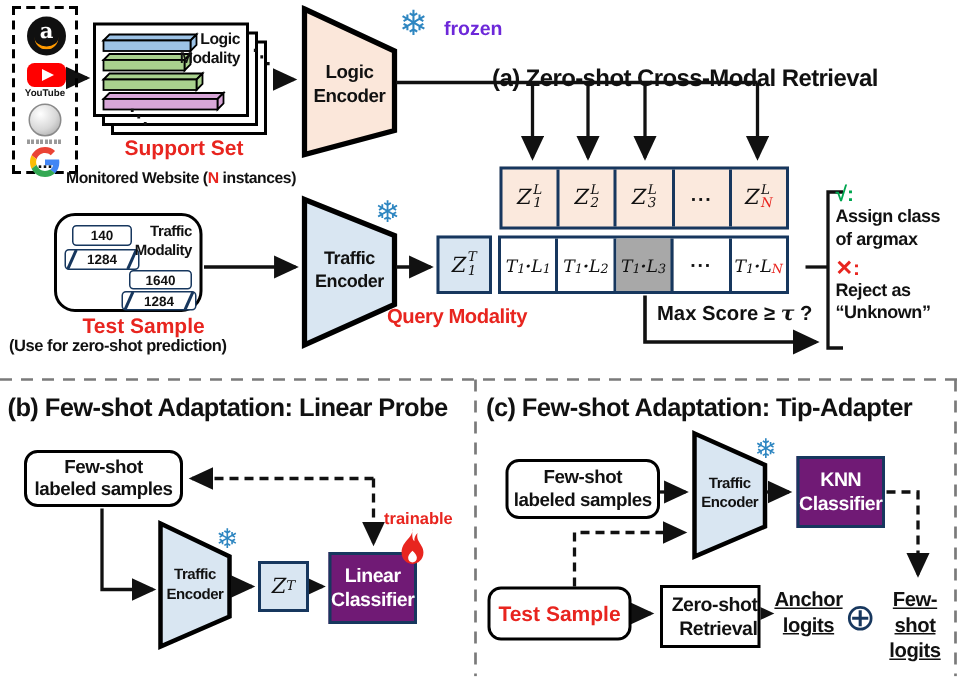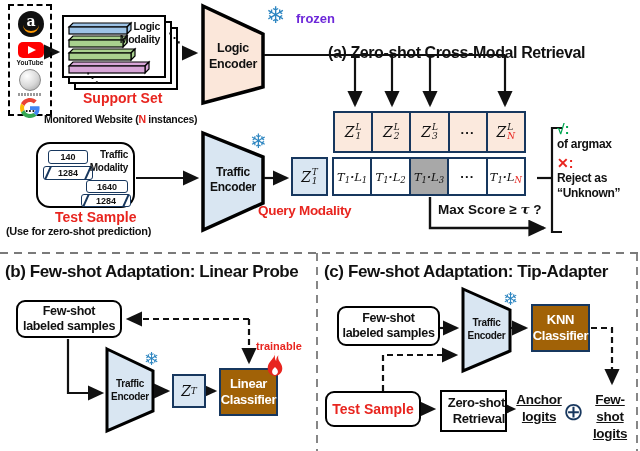--- a/index.html
+++ b/index.html
@@ -24,21 +24,21 @@
       font-family:"DejaVu Serif",serif;font-style:italic;font-size:9px;margin-left:1px;}
   .tcell{font-family:"DejaVu Serif",serif;font-style:italic;font-size:11.5px;white-space:nowrap;}
   .sb{font-size:8.5px;position:relative;top:3px;}
   .dots{font-weight:700;font-size:13px;letter-spacing:0.5px;}
   .stackdots{font-weight:700;font-size:13px;color:#111;}
   
   .rbox{position:absolute;border:2.5px solid #000;border-radius:10px;background:#fff;
         box-sizing:border-box;display:flex;flex-direction:column;align-items:center;justify-content:center;}
   .sqbox{position:absolute;border:2.5px solid #000;background:#fff;box-sizing:border-box;
          display:flex;flex-direction:column;align-items:flex-end;justify-content:center;}
-  .bluebox{position:absolute;background:#a16207;border:2.5px solid #17375e;color:#fff;
+  .bluebox{position:absolute;background:#701a75;border:2.5px solid #17375e;color:#fff;
            box-sizing:border-box;display:flex;flex-direction:column;align-items:center;justify-content:center;
            font-weight:700;font-size:13px;line-height:1.2;letter-spacing:-0.3px;}
   .embox{position:absolute;background:#d9e6f2;border:2.5px solid #17375e;box-sizing:border-box;
          display:flex;align-items:center;justify-content:center;}
   .twoline{font-weight:700;font-size:12.5px;line-height:1.2;text-align:center;letter-spacing:-0.3px;white-space:nowrap;}
   
   .vbox{position:absolute;border:1.8px solid #17375e;border-radius:3px;background:#fff;
         font-weight:700;font-size:9px;display:flex;align-items:center;justify-content:center;box-sizing:border-box;}
   .hatch::before,.hatch::after{content:"";position:absolute;top:-1px;bottom:-1px;width:2px;
         background:#17375e;transform:rotate(24deg);}
@@ -249,20 +249,21 @@
   </div>
 
   <div class="abs b red" style="left:258px;top:203px;font-size:13.5px;letter-spacing:-0.3px;">Query Modality</div>
 
   <div class="abs b" style="left:438px;top:201px;font-size:13.5px;white-space:nowrap;">
     <span>Max Score ≥ </span><span class="math b" style="font-size:13.5px;">τ</span><span> ?</span>
   </div>
 
   <div class="abs" style="left:557px;top:122px;width:82px;">
     <div class="b green sym">√:</div>
+    <div class="decision-line">Assign class</div>
     <div class="decision-line">of argmax</div>
     <div class="b red sym" style="margin-top:4px;">✕:</div>
     <div class="decision-line">Reject as</div>
     <div class="decision-line">“Unknown”</div>
   </div>
 
   <div class="rbox" style="left:36px;top:142px;width:99px;height:66px;border-radius:14px;">
     <div class="vbox" style="left:10px;top:6px;width:40px;height:14px;">140</div>
     <div class="vbox hatch" style="left:5px;top:22px;width:50px;height:14px;">1284</div>
     <div class="abs b" style="right:5px;top:5px;font-size:10px;line-height:1.25;text-align:right;letter-spacing:-0.3px;">

